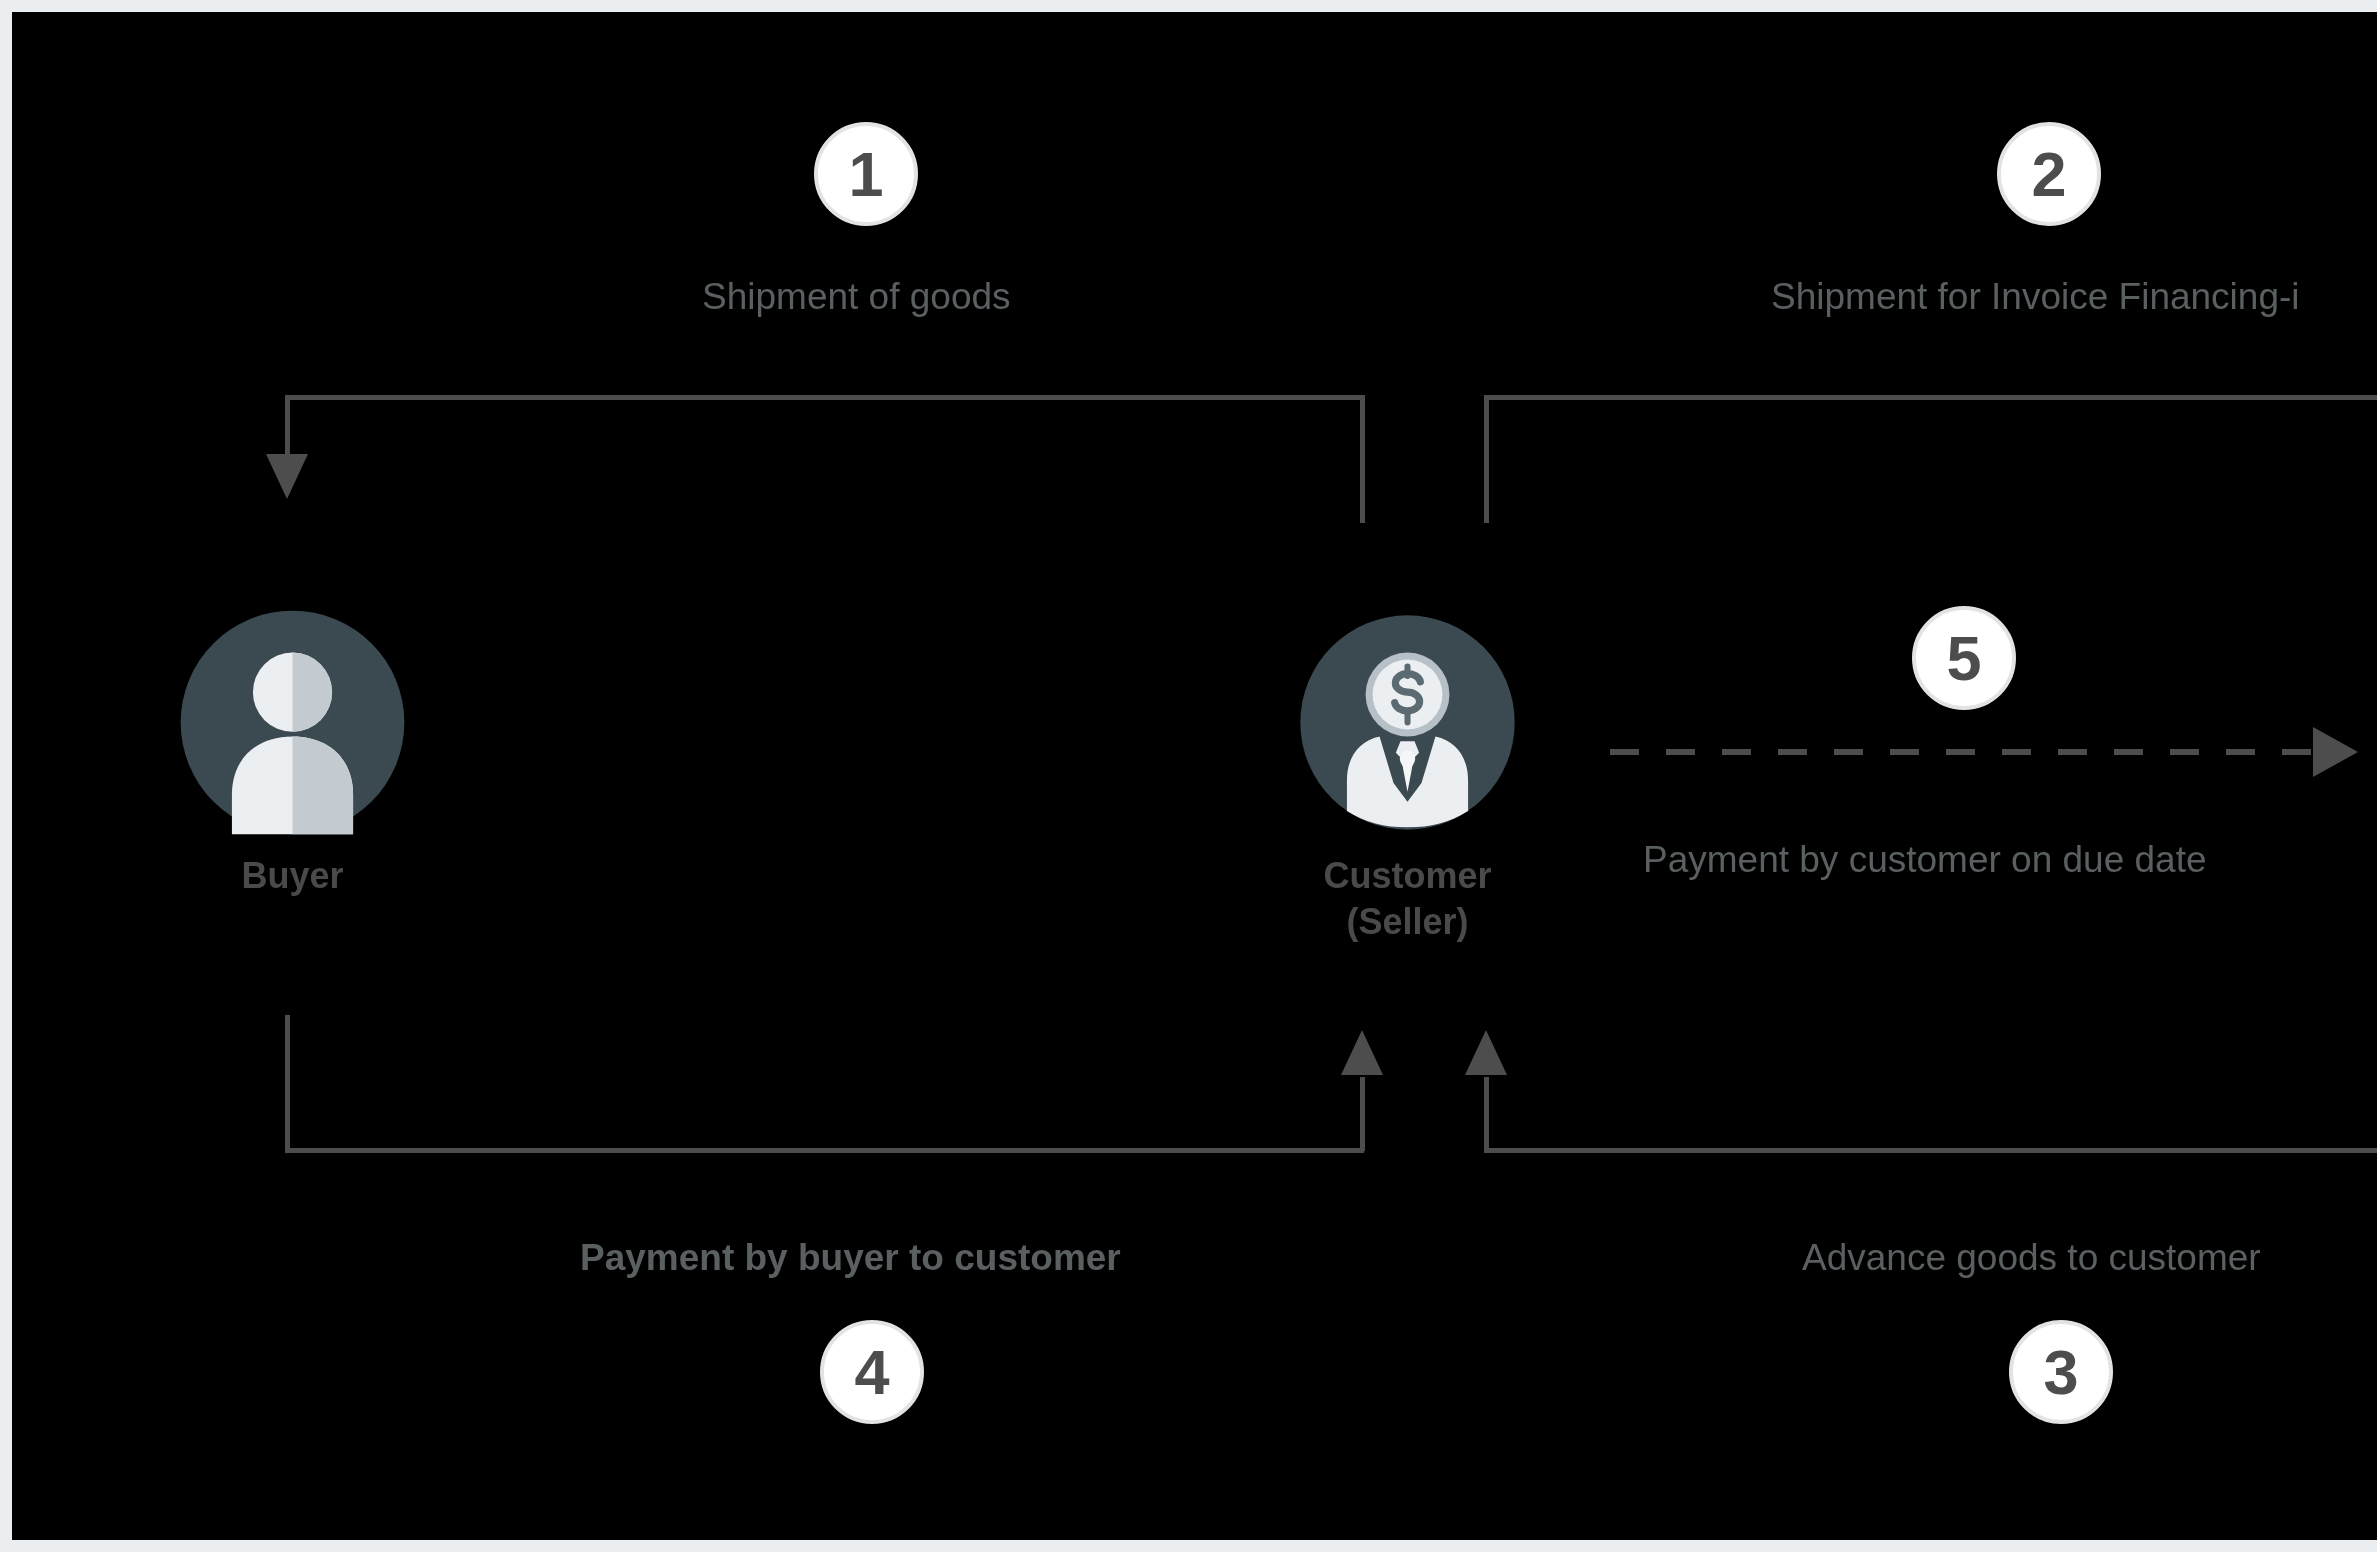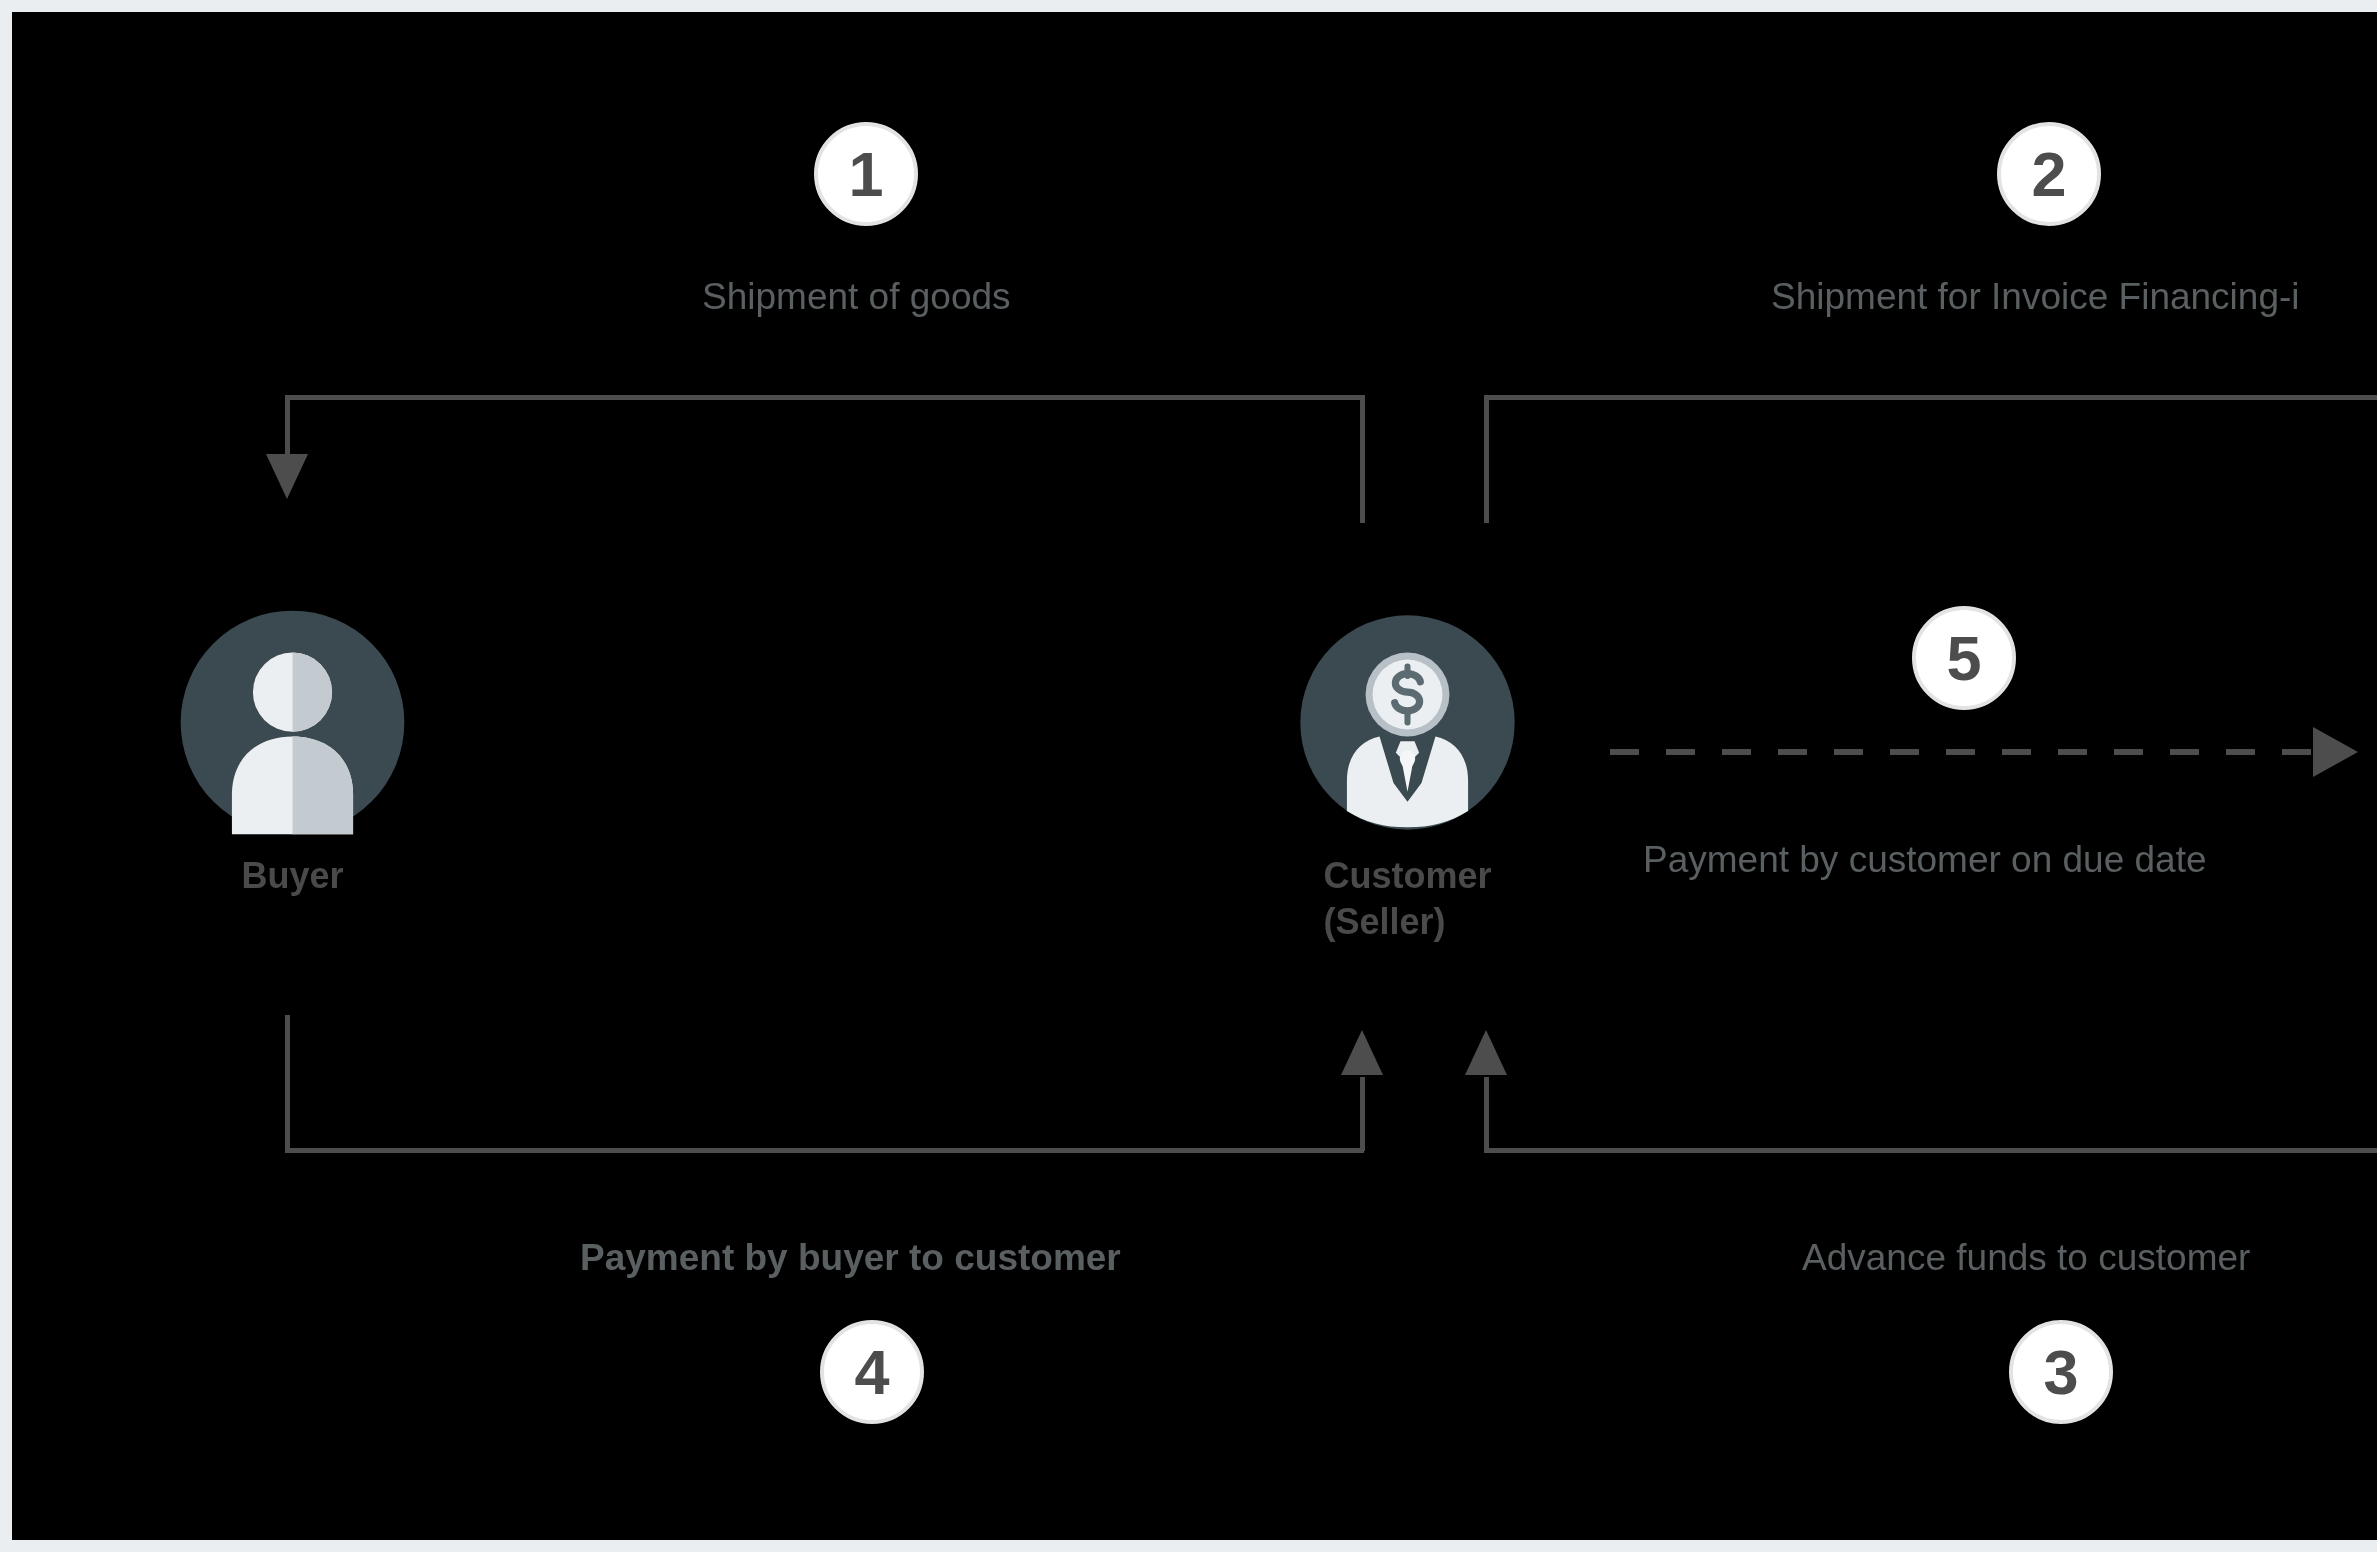--- a/index.html
+++ b/index.html
@@ -65,21 +65,21 @@
     line-height:1;
   }
 
   
   .node{display:flex;flex-direction:column;align-items:center;}
   .node-icon{width:233px;height:233px;}
   .node-label{
     color:#4a4a4a;
     font-size:36px;
     font-weight:bold;
-    text-align:left;
+    text-align:center;
     line-height:1.28;
     margin-top:14.3px;
     white-space:pre-line;
   }
 </style>
 </head>
 <body>
 
 <div id="stage">
 <div id="canvas">
@@ -138,18 +138,18 @@
         <path d="M50 62 a3.3 3.3 0 0 1 3.3 3.3 c0 2 -1.4 3 -1.4 4.4 l-1.9 10 l-1.9 -10 c0 -1.4 -1.4 -2.4 -1.4 -4.4 a3.3 3.3 0 0 1 3.3 -3.3 Z" fill="#f4f6f7"></path>
       </svg>
     </span>
     <span class="node-label">Customer
 (Seller)</span>
   </div>
 
   <div class="abs caption" style="left:568px;top:1227px;font-weight:bold;">Payment by buyer to customer</div>
   <div class="abs badge" style="left:808px;top:1308px;">4</div>
 
-  <div class="abs caption" style="left:1790px;top:1227px;">Advance funds to customer</div>
+  <div class="abs caption" style="left:1790px;top:1227px;">Advance goods to customer</div>
   <div class="abs badge" style="left:1997px;top:1308px;">3</div>
 
 </div>
 </div>
 
 
 </body></html>

